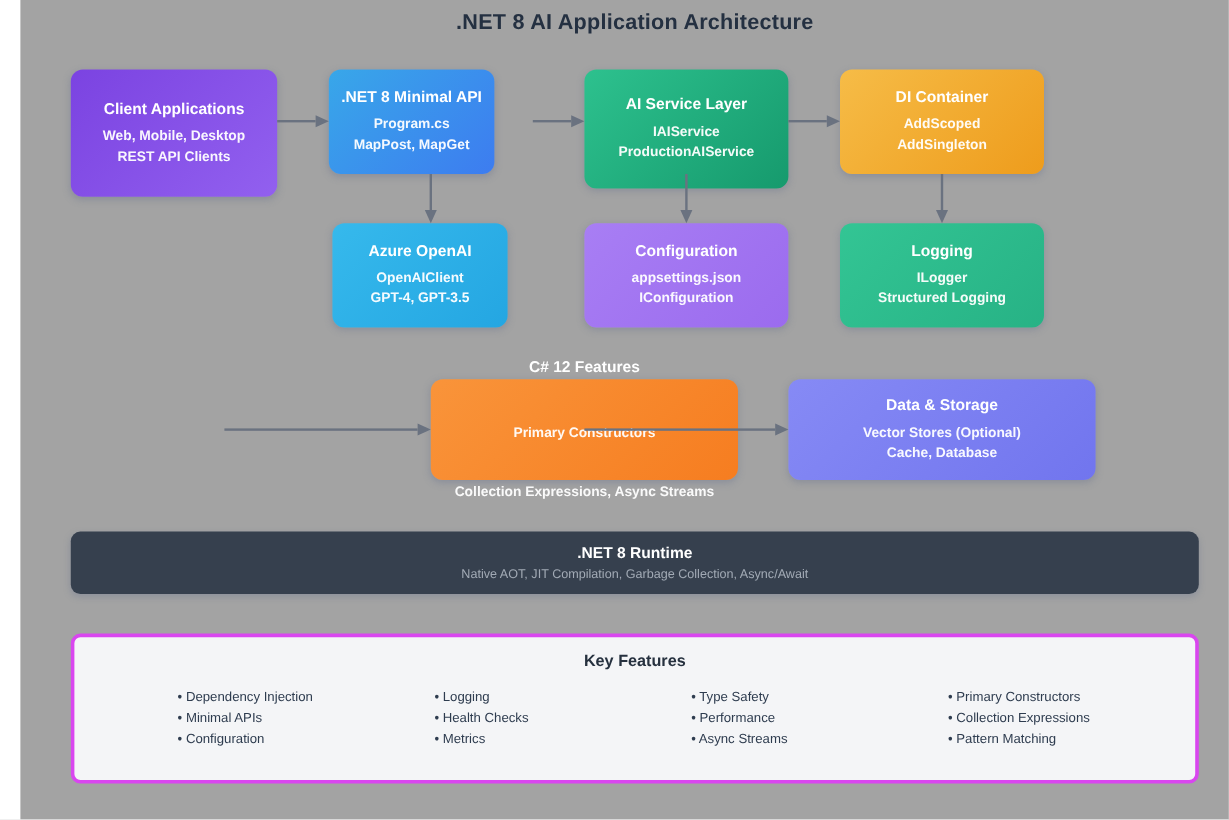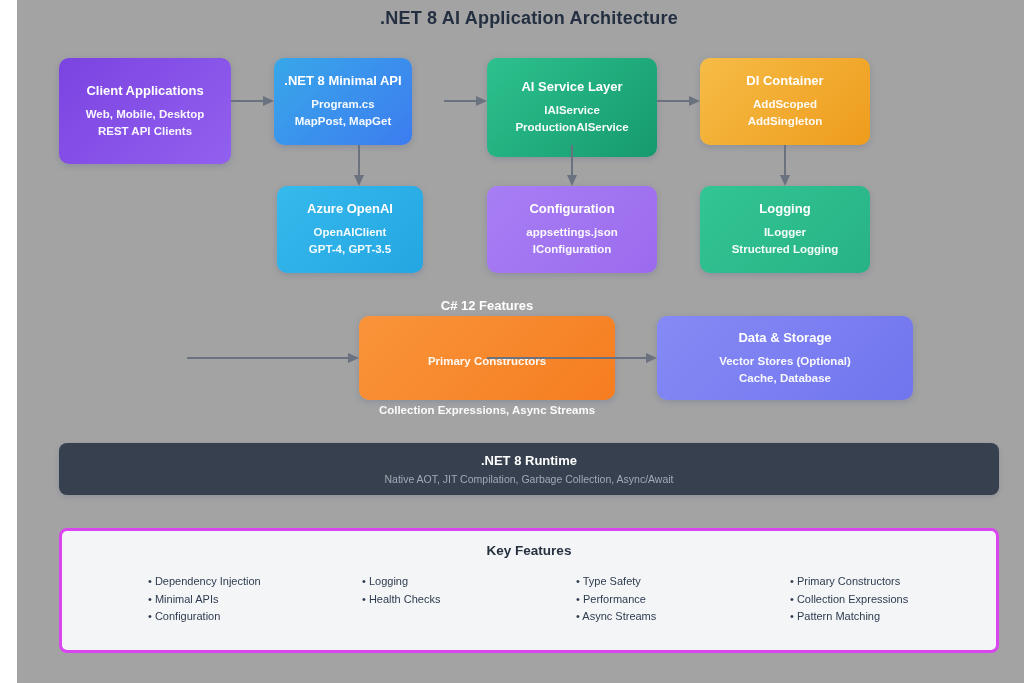--- a/index.html
+++ b/index.html
@@ -172,20 +172,21 @@
     <div class="features-title">Key Features</div>
     <div class="features-grid">
       <ul class="feature-col">
         <li>Dependency Injection</li>
         <li>Minimal APIs</li>
         <li>Configuration</li>
       </ul>
       <ul class="feature-col">
         <li>Logging</li>
         <li>Health Checks</li>
+        <li>Metrics</li>
       </ul>
       <ul class="feature-col">
         <li>Type Safety</li>
         <li>Performance</li>
         <li>Async Streams</li>
       </ul>
       <ul class="feature-col">
         <li>Primary Constructors</li>
         <li>Collection Expressions</li>
         <li>Pattern Matching</li>

